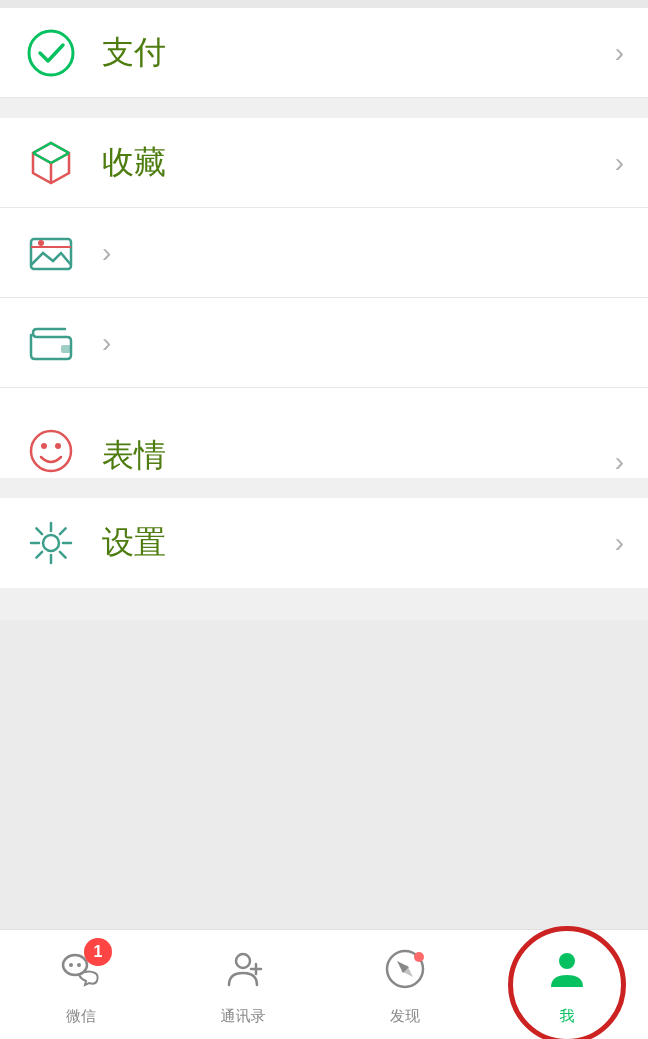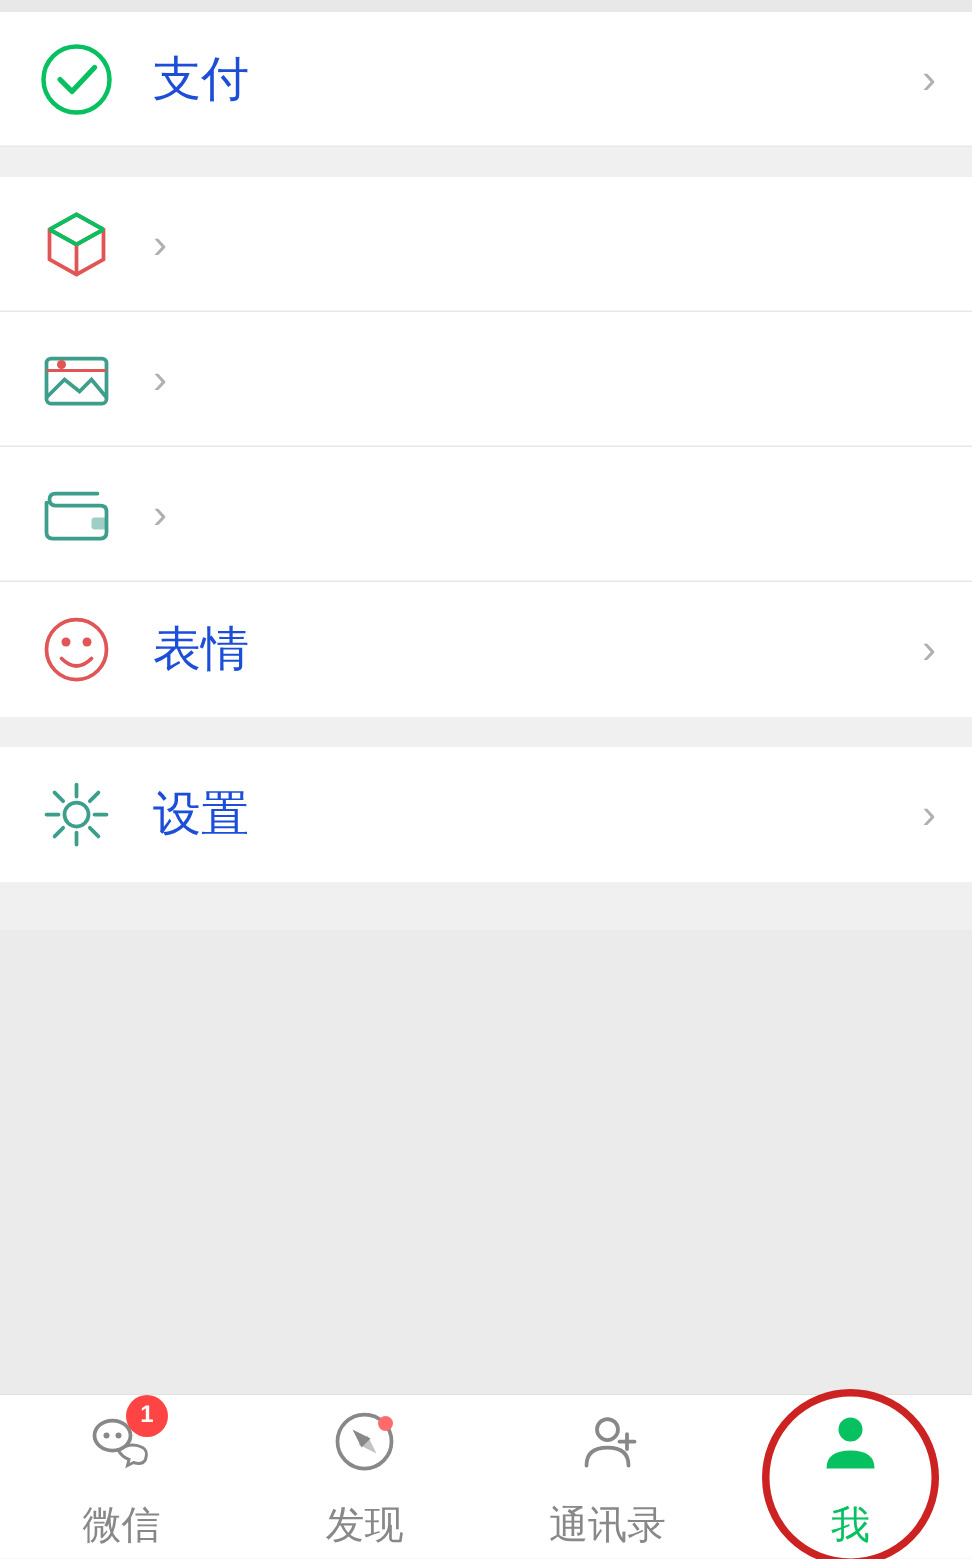--- a/index.html
+++ b/index.html
@@ -31,21 +31,21 @@
       height: 54px;
       display: flex;
       align-items: center;
       justify-content: center;
       margin-right: 24px;
       flex-shrink: 0;
     }
 
     .menu-label {
       font-size: 32px;
-      color: #1d4ed8;
+      color: #4d7c0f;
       flex: 1;
     }
 
     .chevron {
       color: #b0b0b0;
       font-size: 28px;
     }
 
     .section-gap {
       height: 20px;
@@ -79,21 +79,21 @@
     .nav-icon {
       width: 50px;
       height: 50px;
       display: flex;
       align-items: center;
       justify-content: center;
       position: relative;
     }
 
     .nav-label {
-      font-size: 26px;
+      font-size: 15px;
       color: #888888;
       margin-top: 13px;
     }
 
     .nav-label.active {
       color: #07c160;
     }
 
     .badge {
       position: absolute;
@@ -169,20 +169,21 @@
 
       <svg width="48" height="48" viewBox="0 0 48 48">
         <polygon points="24,4 42,14 42,34 24,44 6,34 6,14" fill="none" stroke="#e05555" stroke-width="2.5"></polygon>
         <polyline points="6,14 24,24 42,14" fill="none" stroke="#e05555" stroke-width="2.5"></polyline>
         <line x1="24" y1="24" x2="24" y2="44" stroke="#e05555" stroke-width="2.5"></line>
         <line x1="6" y1="14" x2="24" y2="24" stroke="#07c160" stroke-width="2.5"></line>
         <line x1="42" y1="14" x2="24" y2="24" stroke="#07c160" stroke-width="2.5"></line>
         <polyline points="6,14 24,4 42,14" fill="none" stroke="#07c160" stroke-width="2.5"></polyline>
       </svg>
     </div>
+    <span class="menu-label">收藏</span>
     <span class="chevron">›</span>
   </div>
 
   <div class="menu-item">
     <div class="menu-icon">
 
       <svg width="48" height="48" viewBox="0 0 48 48">
         <rect x="4" y="10" width="40" height="30" rx="3" fill="none" stroke="#3d9e8c" stroke-width="2.5"></rect>
         <line x1="4" y1="18" x2="44" y2="18" stroke="#e05555" stroke-width="2"></line>
         <circle cx="14" cy="14" r="3" fill="#e05555"></circle>
@@ -196,21 +197,21 @@
     <div class="menu-icon">
 
       <svg width="48" height="48" viewBox="0 0 48 48">
         <path d="M4,16 L4,36 Q4,40 8,40 L40,40 Q44,40 44,36 L44,22 Q44,18 40,18 L10,18 Q6,18 6,14 Q6,10 10,10 L38,10" fill="none" stroke="#3d9e8c" stroke-width="2.5" stroke-linecap="round"></path>
         <rect x="34" y="26" width="10" height="8" rx="2" fill="#3d9e8c" opacity="0.5"></rect>
       </svg>
     </div>
     <span class="chevron">›</span>
   </div>
 
-  <div class="menu-item" style="border-bottom:none;">
+  <div class="menu-item" style="border-bottom:none;align-items:flex-end;">
     <div class="menu-icon">
 
       <svg width="48" height="48" viewBox="0 0 48 48">
         <circle cx="24" cy="24" r="20" fill="none" stroke="#e05555" stroke-width="2.5"></circle>
         <circle cx="17" cy="19" r="3" fill="#e05555"></circle>
         <circle cx="31" cy="19" r="3" fill="#e05555"></circle>
         <path d="M14,30 Q24,40 34,30" fill="none" stroke="#e05555" stroke-width="2.5" stroke-linecap="round"></path>
       </svg>
     </div>
     <span class="menu-label">表情</span>
@@ -256,39 +257,39 @@
         <path d="M20,28 Q28,22 36,26 Q40,28 38,34 Q36,38 30,36 L26,38 L27,34 Q22,32 20,28 Z" fill="none" stroke="#888" stroke-width="2"></path>
       </svg>
       <div class="badge">1</div>
     </div>
     <span class="nav-label">微信</span>
   </div>
 
   <div class="nav-item">
     <div class="nav-icon">
       <svg width="44" height="44" viewBox="0 0 44 44">
+        <circle cx="22" cy="14" r="7" fill="none" stroke="#888" stroke-width="2.5"></circle>
+        <path d="M8,38 Q8,26 22,26 Q36,26 36,38" fill="none" stroke="#888" stroke-width="2.5" stroke-linecap="round"></path>
+        <line x1="30" y1="22" x2="40" y2="22" stroke="#888" stroke-width="2.5" stroke-linecap="round"></line>
+        <line x1="35" y1="17" x2="35" y2="27" stroke="#888" stroke-width="2.5" stroke-linecap="round"></line>
+      </svg>
+    </div>
+    <span class="nav-label">通讯录</span>
+  </div>
+
+  <div class="nav-item">
+    <div class="nav-icon">
+      <svg width="44" height="44" viewBox="0 0 44 44">
         <circle cx="22" cy="22" r="18" fill="none" stroke="#888" stroke-width="2.5"></circle>
         <path d="M14,14 L20,26 L26,20 Z" fill="#888"></path>
         <path d="M30,30 L24,18 L18,24 Z" fill="#888" opacity="0.5"></path>
         <circle cx="36" cy="10" r="5" fill="#ff6b6b"></circle>
       </svg>
     </div>
     <span class="nav-label">发现</span>
-  </div>
-
-  <div class="nav-item">
-    <div class="nav-icon">
-      <svg width="44" height="44" viewBox="0 0 44 44">
-        <circle cx="22" cy="14" r="7" fill="none" stroke="#888" stroke-width="2.5"></circle>
-        <path d="M8,38 Q8,26 22,26 Q36,26 36,38" fill="none" stroke="#888" stroke-width="2.5" stroke-linecap="round"></path>
-        <line x1="30" y1="22" x2="40" y2="22" stroke="#888" stroke-width="2.5" stroke-linecap="round"></line>
-        <line x1="35" y1="17" x2="35" y2="27" stroke="#888" stroke-width="2.5" stroke-linecap="round"></line>
-      </svg>
-    </div>
-    <span class="nav-label">通讯录</span>
   </div>
 
   <div class="nav-item nav-item-active-ring">
     <div class="active-ring"></div>
     <div class="nav-icon">
       <svg width="44" height="44" viewBox="0 0 44 44">
         <circle cx="22" cy="14" r="8" fill="#07c160"></circle>
         <path d="M6,40 Q6,28 22,28 Q38,28 38,40" fill="#07c160"></path>
       </svg>
     </div>

